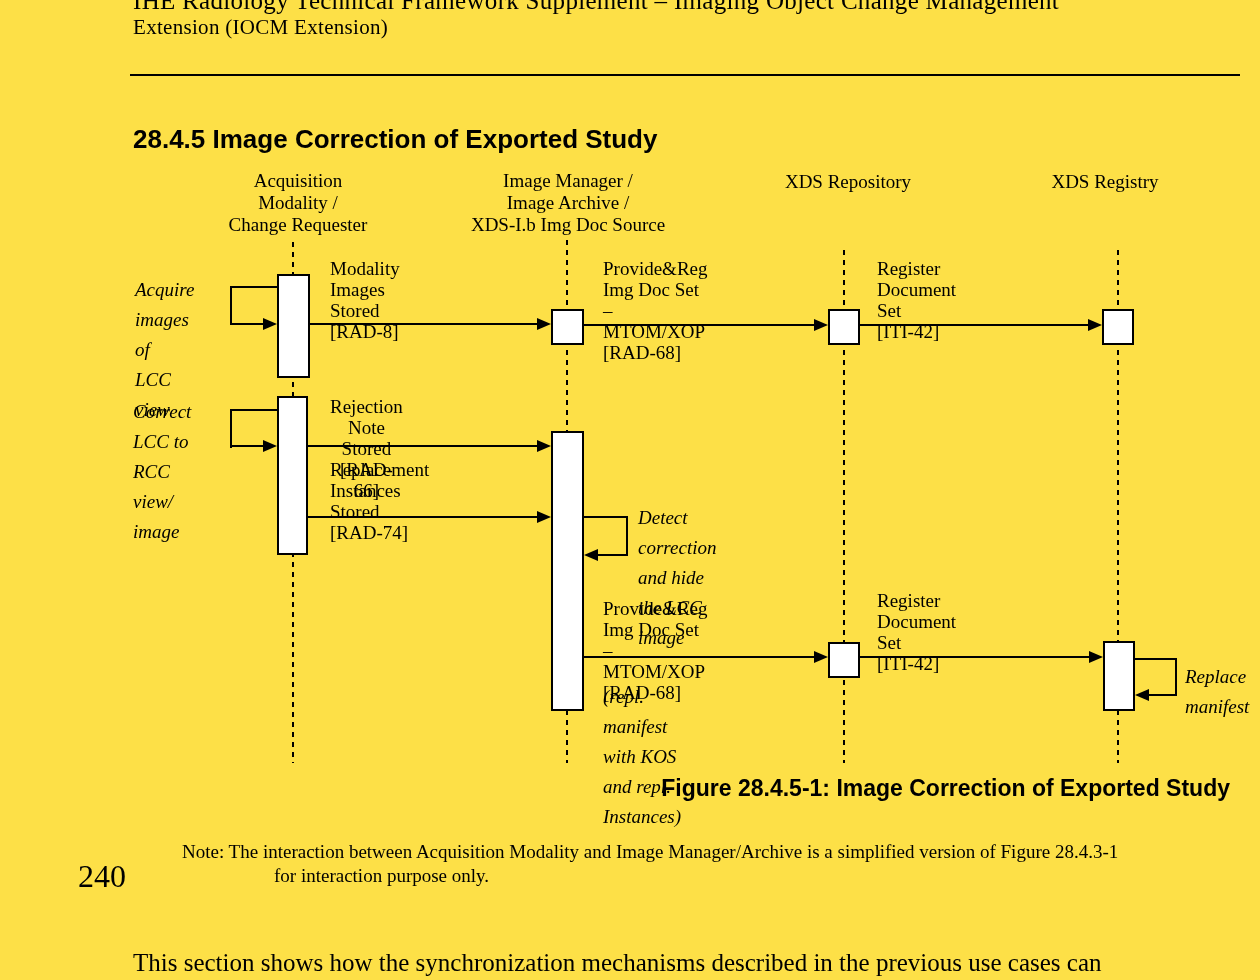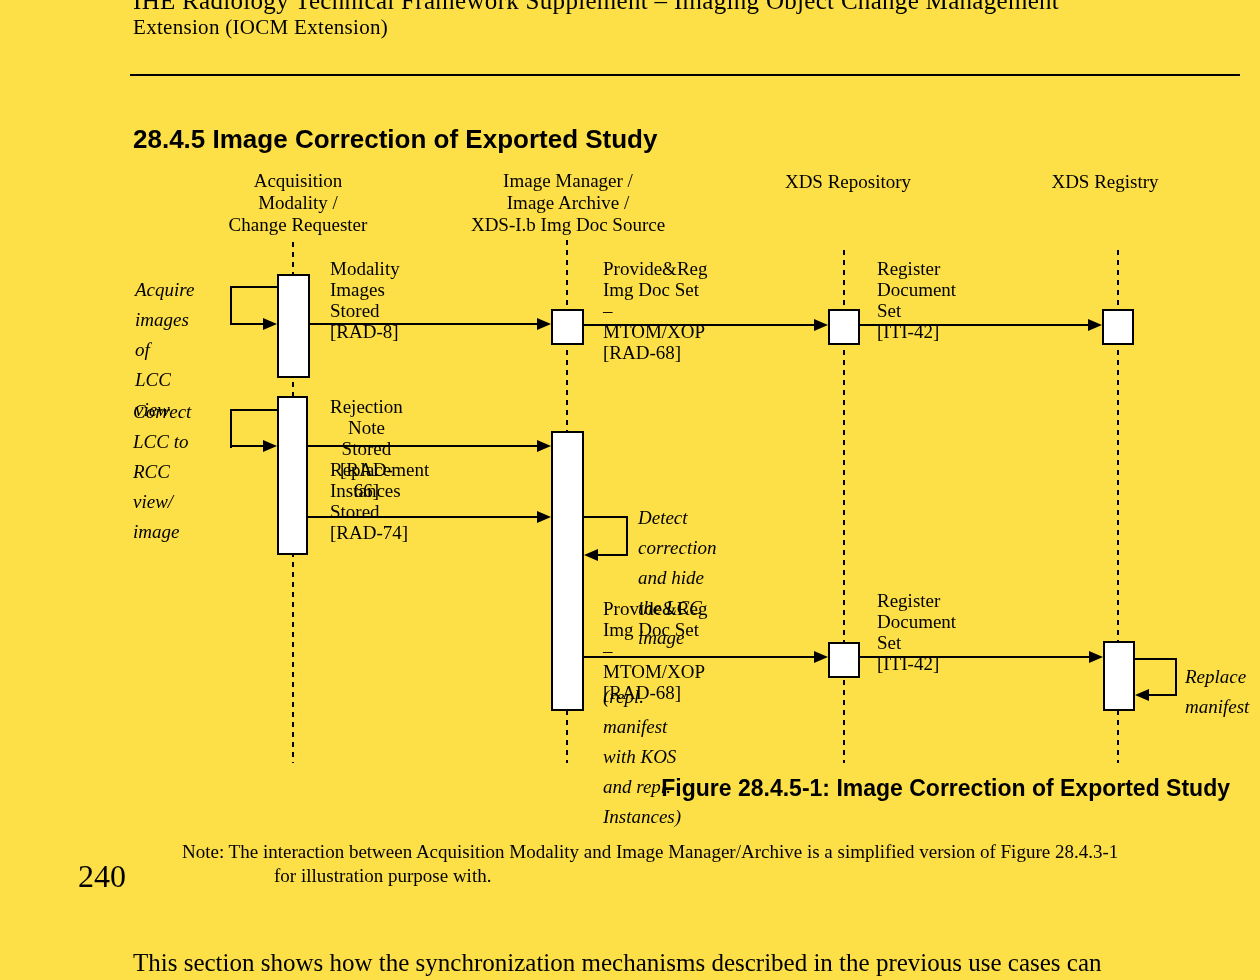--- a/index.html
+++ b/index.html
@@ -149,19 +149,19 @@
 image</div>
     <div class="t serif ann it pre" style="left:603px;top:682px;">(repl. manifest with KOS
 and repl. Instances)</div>
     <div class="t serif ann it pre" style="left:1185px;top:662px;">Replace
 manifest</div>
 
     <div class="t sans b ctr" style="left:130px;top:775px;width:1100px;font-size:23px;text-align:right;">Figure 28.4.5-1: Image Correction of Exported Study</div>
   </div>
 
   <div class="t serif" style="left:182px;top:841px;font-size:19px;">Note: The interaction between Acquisition Modality and Image Manager/Archive is a simplified version of Figure 28.4.3-1</div>
-  <div class="t serif" style="left:274px;top:865px;font-size:19px;">for illustration purpose with.</div>
+  <div class="t serif" style="left:274px;top:865px;font-size:19px;">for interaction purpose only.</div>
 
   <div class="t serif" style="left:46px;top:858px;font-size:32px;margin-left:32px;">240</div>
 
   <div class="t serif" style="left:133px;top:949px;font-size:25px;">This section shows how the synchronization mechanisms described in the previous use cases can</div>
 
 </div>
 
 </body></html>

